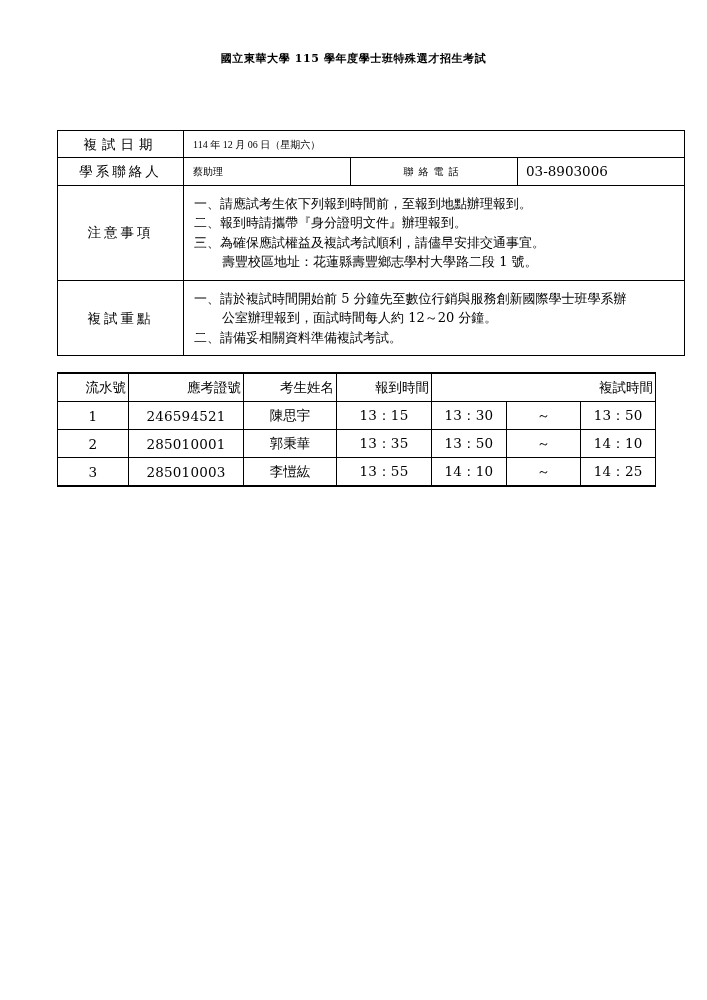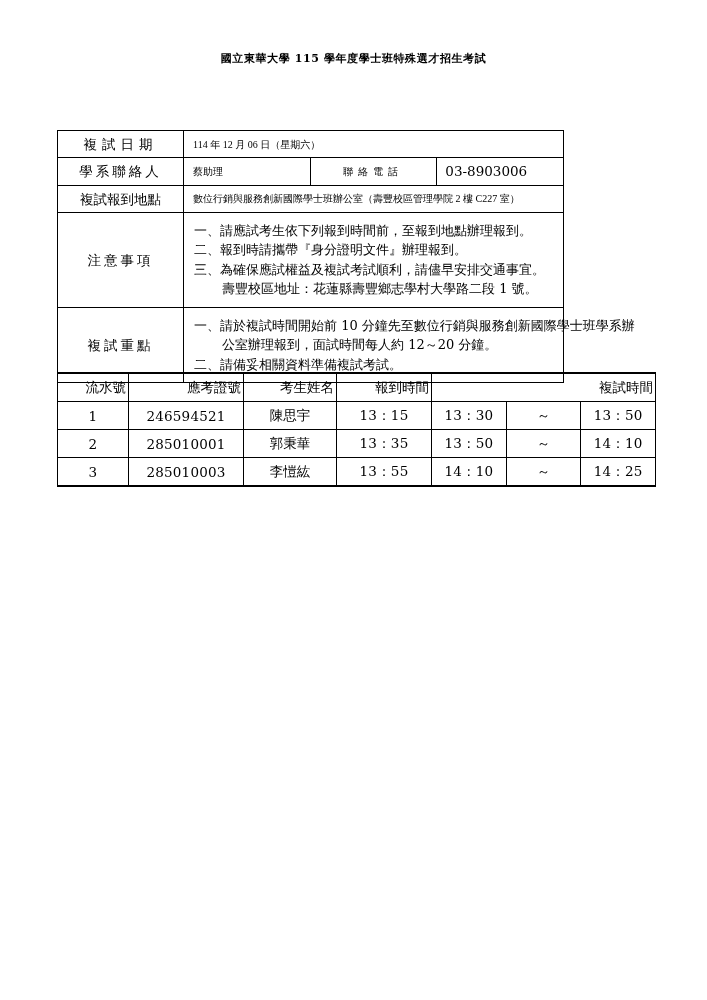--- a/index.html
+++ b/index.html
@@ -41,21 +41,21 @@
   }
 
   
   .table-wrap {
     position: absolute;
     left: 57px;
     top: 130px;
     width: 599px;
   }
   table.main {
-    width: 507px;
+    width: 628px;
     border-collapse: collapse;
     table-layout: fixed;
     font-size: 13px;
   }
   table.main td {
     border: 1.3px solid #000000;
     padding: 3px 6px;
     vertical-align: middle;
     line-height: 1.5;
   }
@@ -173,37 +173,33 @@
         <tr class="row-h">
           <td class="lbl lbl-sp" colspan="1">複試日期</td>
           <td class="val" colspan="3">114 年 12 月 06 日（星期六）</td>
         </tr>
         <tr class="row-h">
           <td class="lbl lbl-sp4">學系聯絡人</td>
           <td class="val">蔡助理</td>
           <td class="lbl-phone">聯絡電話</td>
           <td class="val-phone">03-8903006</td>
         </tr>
-        <tr class="row-h">
-          <td class="lbl">複試報到地點</td>
-          <td class="val" colspan="3">數位行銷與服務創新國際學士班辦公室（壽豐校區管理學院 2 樓 C227 室）</td>
-        </tr>
         <tr>
           <td class="lbl lbl-sp4">注意事項</td>
           <td class="notes-cell" colspan="3">
             <span class="note-line">一、請應試考生依下列報到時間前，至報到地點辦理報到。</span>
             <span class="note-line">二、報到時請攜帶『身分證明文件』辦理報到。</span>
             <span class="note-line">三、為確保應試權益及複試考試順利，請儘早安排交通事宜。</span>
             <span class="note-indent">壽豐校區地址：花蓮縣壽豐鄉志學村大學路二段 1 號。</span>
           </td>
         </tr>
         <tr>
           <td class="lbl lbl-sp4">複試重點</td>
           <td class="notes-cell" colspan="3">
-            <span class="note-line">一、請於複試時間開始前 10 分鐘先至數位行銷與服務創新國際學士班學系辦</span>
+            <span class="note-line">一、請於複試時間開始前 5 分鐘先至數位行銷與服務創新國際學士班學系辦</span>
             <span class="note-wrap2">公室辦理報到，面試時間每人約 12～20 分鐘。</span>
             <span class="note-line">二、請備妥相關資料準備複試考試。</span>
           </td>
         </tr>
       </tbody>
     </table>
   </div>
 
   <div class="cand-wrap">
     <table class="cand">

